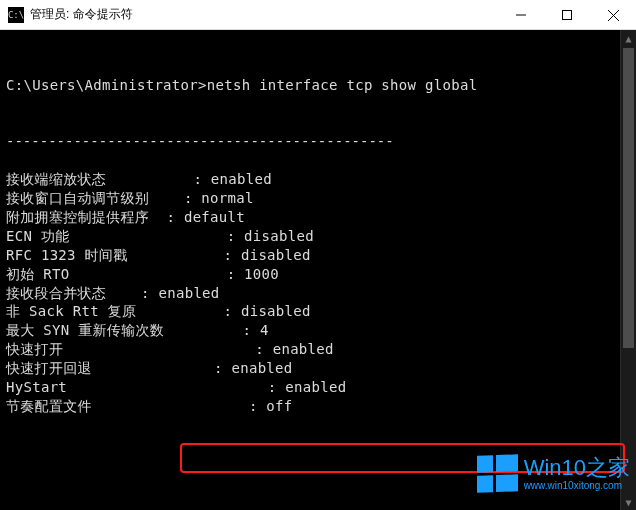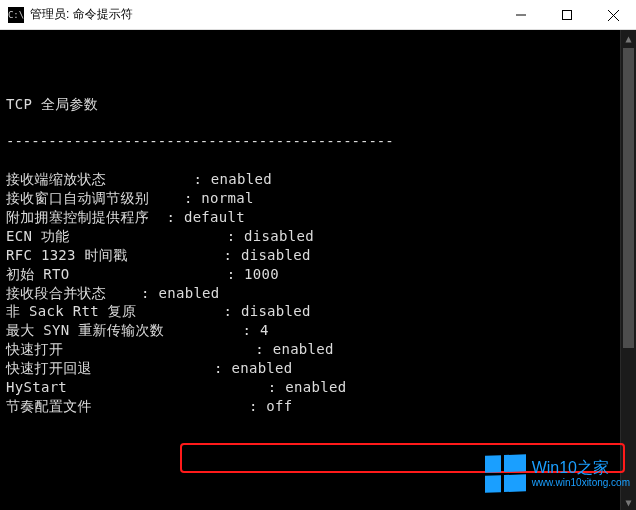--- a/index.html
+++ b/index.html
@@ -86,21 +86,21 @@
     display: grid;
     grid-template-columns: 16px 22px;
     grid-template-rows: 17px 17px;
     gap: 3px;
     transform: skewY(-2deg);
   }
   .win-logo div { background: #1a9fff; }
   .wm-text { display: flex; flex-direction: column; line-height: 1; }
   .wm-main {
     font-family: "Microsoft YaHei", sans-serif;
-    font-size: 16px;
+    font-size: 22px;
     font-weight: 400;
     color: #1a9fff;
   }
   .wm-sub {
     font-family: "Microsoft YaHei", sans-serif;
     font-size: 10px;
     color: #1a9fff;
     margin-top: 2px;
   }
   .scrolltrack {
@@ -151,22 +151,22 @@
 </div>
 
 <div class="scrolltrack">
   <div class="scroll-arrow">▲</div>
   <div class="scroll-thumb"></div>
   <div class="scroll-arrow" style="position:absolute;bottom:0;left:0;right:0">▼</div>
 </div>
 
 <div class="terminal">
 <span class="row"><span></span></span>
+<span class="row"><span>C:\Users\Administrator&gt;</span><span>netsh interface tcp show global</span></span>
 <span class="row"><span></span></span>
-<span class="row"><span>TCP 全局参数</span></span>
 <span class="row dashline"><span>----------------------------------------------</span></span>
 <div id="rows"><span class="row">接收端缩放状态          : enabled</span><span class="row">接收窗口自动调节级别    : normal</span><span class="row">附加拥塞控制提供程序  : default</span><span class="row">ECN 功能                  : disabled</span><span class="row">RFC 1323 时间戳           : disabled</span><span class="row">初始 RTO                  : 1000</span><span class="row">接收段合并状态    : enabled</span><span class="row">非 Sack Rtt 复原          : disabled</span><span class="row">最大 SYN 重新传输次数         : 4</span><span class="row">快速打开                      : enabled</span><span class="row">快速打开回退              : enabled</span><span class="row">HyStart                       : enabled</span><span class="row">节奏配置文件                  : off</span></div>
 <span class="row"><span></span></span>
 <span class="row"><span></span></span>
 
 
 <span class="row"><span></span></span>
 <span class="row"><span></span></span>
 
 

